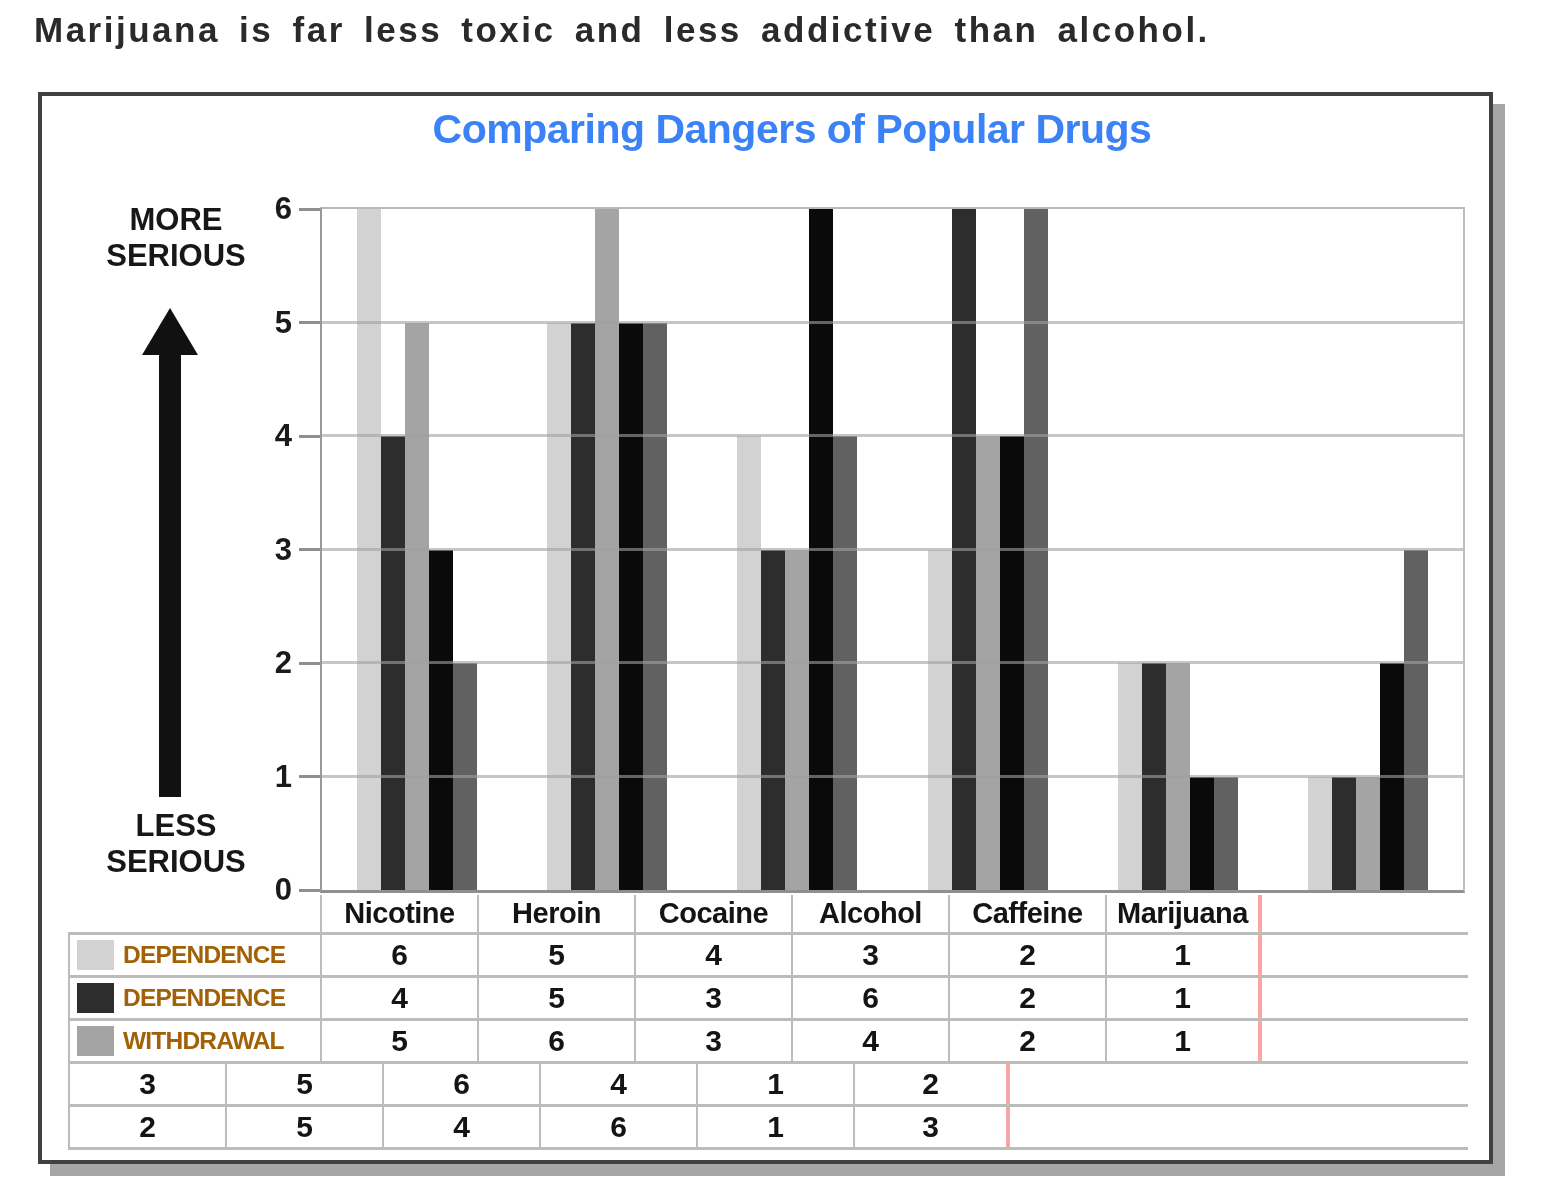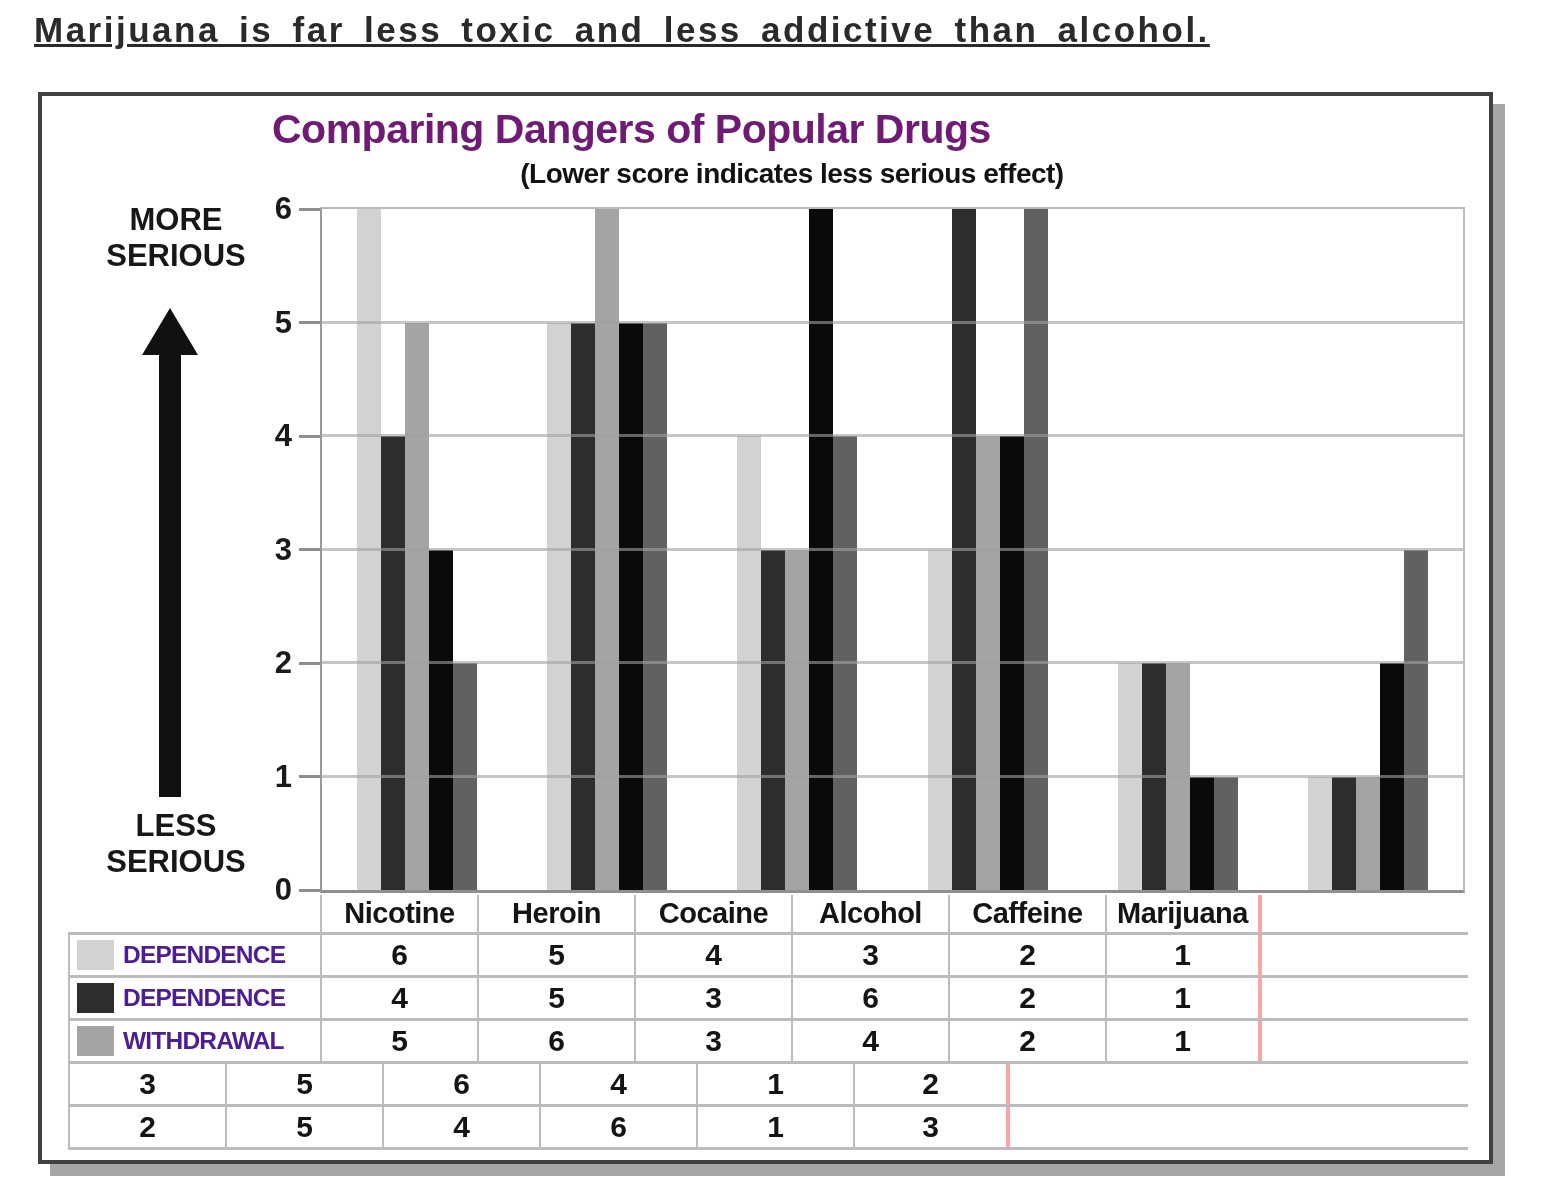--- a/index.html
+++ b/index.html
@@ -4,30 +4,30 @@
 <style>
   html,body{margin:0;padding:0;}
   body{
     width:1541px;height:1200px;position:relative;background:#ffffff;
     font-family:"Liberation Sans","DejaVu Sans",sans-serif;
     font-weight:bold;color:#141414;overflow:hidden;
     -webkit-font-smoothing:antialiased;
   }
   .headline{
     position:absolute;left:34px;top:10px;width:1480px;
-    font-size:35px;letter-spacing:2.5px;word-spacing:7px;color:#2a2a2a;text-decoration:underline;
+    font-size:35px;letter-spacing:2.5px;word-spacing:7px;color:#2a2a2a;
   }
   .frame{
     position:absolute;left:38px;top:92px;width:1447px;height:1064px;
     background:#ffffff;border:4px solid #414141;
     box-shadow:12px 12px 0 0 #a6a6a6;
   }
   .chart-title{
     position:absolute;left:230px;top:10px;width:1040px;
-    text-align:left;font-size:41px;letter-spacing:-0.5px;color:#701a75;
+    text-align:center;font-size:41px;letter-spacing:-0.5px;color:#3b82f6;
   }
   .chart-subtitle{
     position:absolute;left:230px;top:62px;width:1040px;
     text-align:center;font-size:28px;letter-spacing:-0.5px;color:#121212;
   }
   .axis-note{
     position:absolute;left:18px;width:232px;text-align:center;
     font-size:31px;line-height:1.16;color:#171717;white-space:pre-line;
   }
   .axis-note.top{top:106px;text-align:center;}
@@ -74,31 +74,30 @@
   .cat-cell{font-size:29px;line-height:36px;letter-spacing:-0.5px;}
   .val-cell{font-size:30px;line-height:40px;}
   .cat-cell.last,.val-cell.last{border-right:4px solid #fca5a5;}
   .legend-cell{
     width:252px;box-sizing:border-box;border-left:2px solid #bcbcbc;
     display:flex;align-items:center;padding-left:7px;
   }
   .swatch{width:37px;height:30px;flex:0 0 auto;}
   .legend-label{
     font-size:24.5px;letter-spacing:-0.8px;margin-left:9px;white-space:nowrap;
-    color:#4c1d95;
+    color:#a16207;
   }
 </style>
 </head>
 <body>
 
 <div class="headline">Marijuana is far less toxic and less addictive than alcohol.</div>
 
 <div class="frame">
   <div class="chart-title">Comparing Dangers of Popular Drugs</div>
-  <div class="chart-subtitle">(Lower score indicates less serious effect)</div>
 
   <div class="axis-note top">MORE
 SERIOUS</div>
   <div class="serious-arrow">
     <div class="head"></div>
     <div class="shaft"></div>
   </div>
   <div class="axis-note bottom">LESS
 SERIOUS</div>
 

